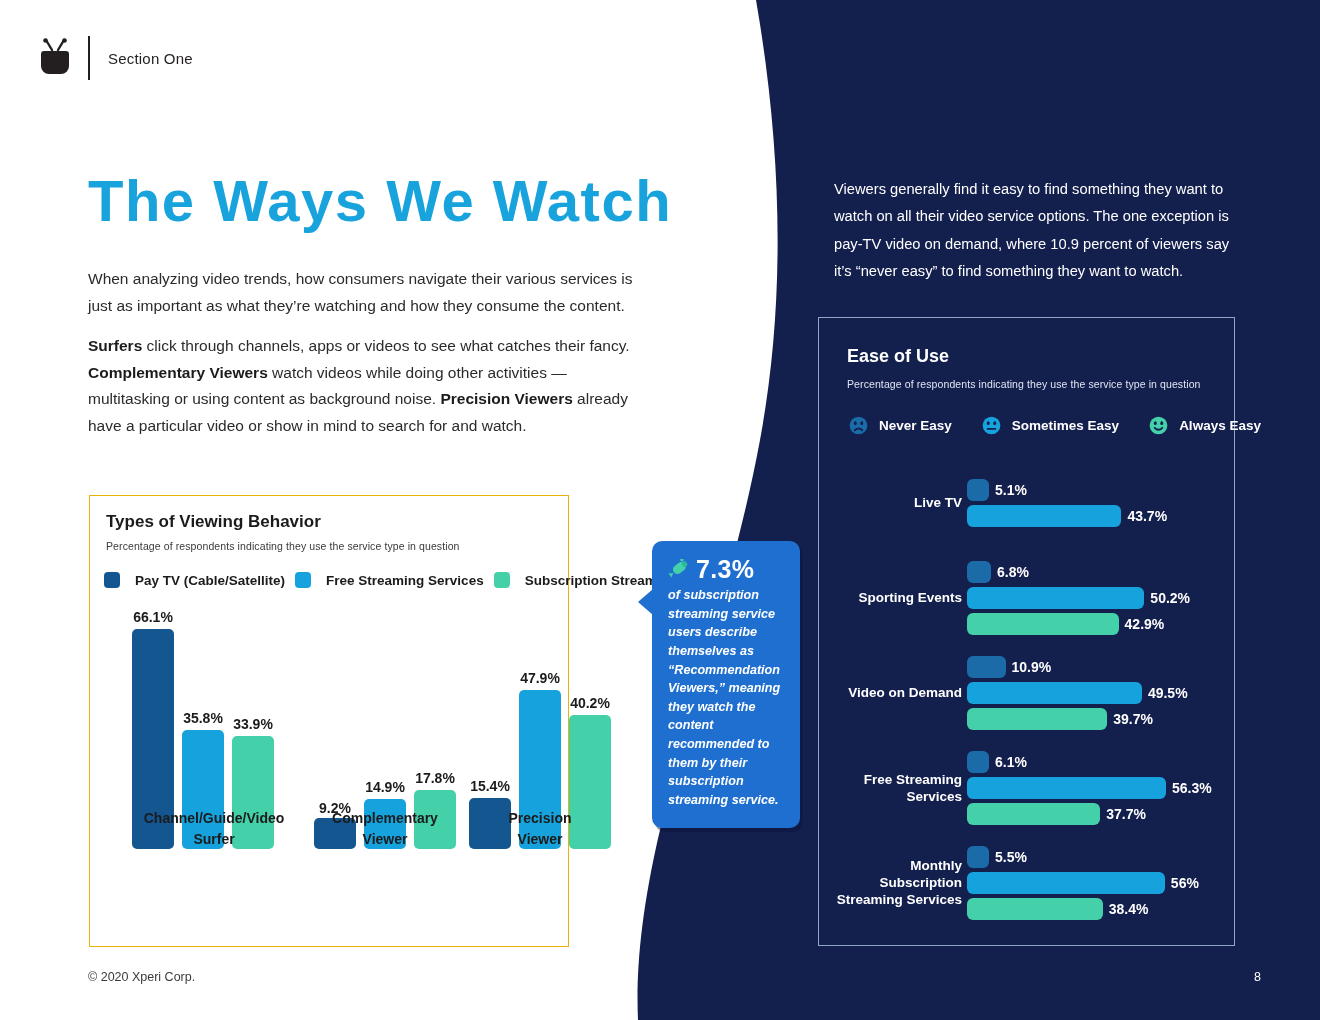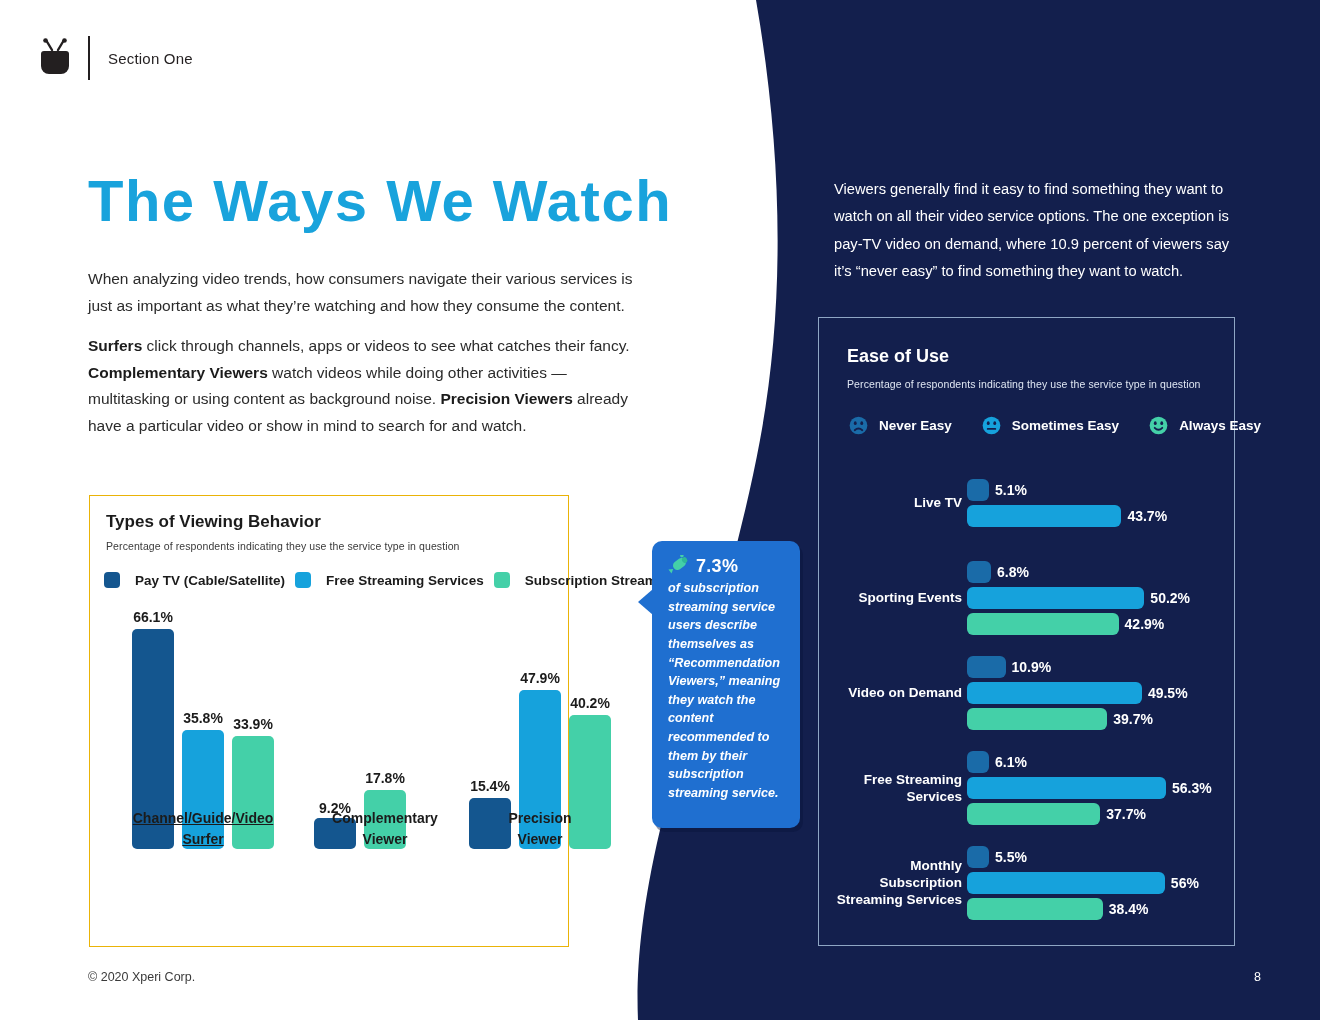--- a/index.html
+++ b/index.html
@@ -53,21 +53,21 @@
 
   
   #callout{position:absolute;left:652px;top:541px;width:148px;min-height:287px;
            background:#1f6FD0;border-radius:10px;z-index:9;box-sizing:border-box;padding:14px 12px 12px 16px;
            box-shadow:3px 4px 0 rgba(8,20,60,.45);}
   #callout-tail{position:absolute;left:-14px;top:48px;width:0;height:0;
                 border-top:13px solid transparent;border-bottom:13px solid transparent;
                 border-right:15px solid #1f6FD0;}
   #callout-head{display:flex;align-items:center;gap:2px;margin-bottom:2px;}
   #rocket{width:26px;height:22px;flex:0 0 auto;}
-  #callout-pct{font-size:18px;font-weight:bold;color:#ffffff;letter-spacing:.3px;}
+  #callout-pct{font-size:25px;font-weight:bold;color:#ffffff;letter-spacing:.3px;}
   #callout-body{font-size:12.6px;line-height:1.48;color:#ffffff;font-style:italic;font-weight:bold;}
 
   
   #right-intro{position:absolute;left:834px;top:176px;width:400px;font-size:14.7px;line-height:1.86;
                color:#ffffff;z-index:5;}
   #right-card{position:absolute;left:818px;top:317px;width:417px;height:629px;
               border:1px solid #8fa6c4;box-sizing:border-box;z-index:5;}
   #right-card-title{position:absolute;left:28px;top:28px;font-size:18px;font-weight:bold;color:#ffffff;}
   #right-card-sub{position:absolute;left:28px;top:60px;font-size:10.5px;color:#dfe6f2;letter-spacing:.1px;}
   #right-legend{position:absolute;left:30px;top:98px;display:flex;align-items:center;gap:30px;}
@@ -140,29 +140,33 @@
             <div class="bar-val" style="bottom: 220.019px; margin-bottom: 4px;">66.1%</div>
           </div>
           <div class="bar-wrap">
             <div class="bar" style="height: 119.163px; background: rgb(22, 162, 220);"></div>
             <div class="bar-val" style="bottom: 119.163px; margin-bottom: 4px;">35.8%</div>
           </div>
           <div class="bar-wrap">
             <div class="bar" style="height: 112.839px; background: rgb(68, 208, 168);"></div>
             <div class="bar-val" style="bottom: 112.839px; margin-bottom: 4px;">33.9%</div>
           </div>
-          <div class="grp-label" style="left: 71px; text-decoration: underline;">
+          <div class="grp-label" style="left: 82px;">
             <div>Channel/Guide/Video</div>
             <div>Surfer</div>
           </div>
         </div>
         <div class="grp" style="left: 210px;">
           <div class="bar-wrap">
             <div class="bar" style="height: 30.6229px; background: rgb(20, 86, 143);"></div>
             <div class="bar-val" style="bottom: 29px; margin-bottom: 4px;">9.2%</div>
+          </div>
+          <div class="bar-wrap">
+            <div class="bar" style="height: 49.5957px; background: rgb(22, 162, 220);"></div>
+            <div class="bar-val" style="bottom: 49.5957px; margin-bottom: 4px;">14.9%</div>
           </div>
           <div class="bar-wrap">
             <div class="bar" style="height: 59.2486px; background: rgb(68, 208, 168);"></div>
             <div class="bar-val" style="bottom: 59.2486px; margin-bottom: 4px;">17.8%</div>
           </div>
           <div class="grp-label" style="left: 71px;">
             <div>Complementary</div>
             <div>Viewer</div>
           </div>
         </div>

